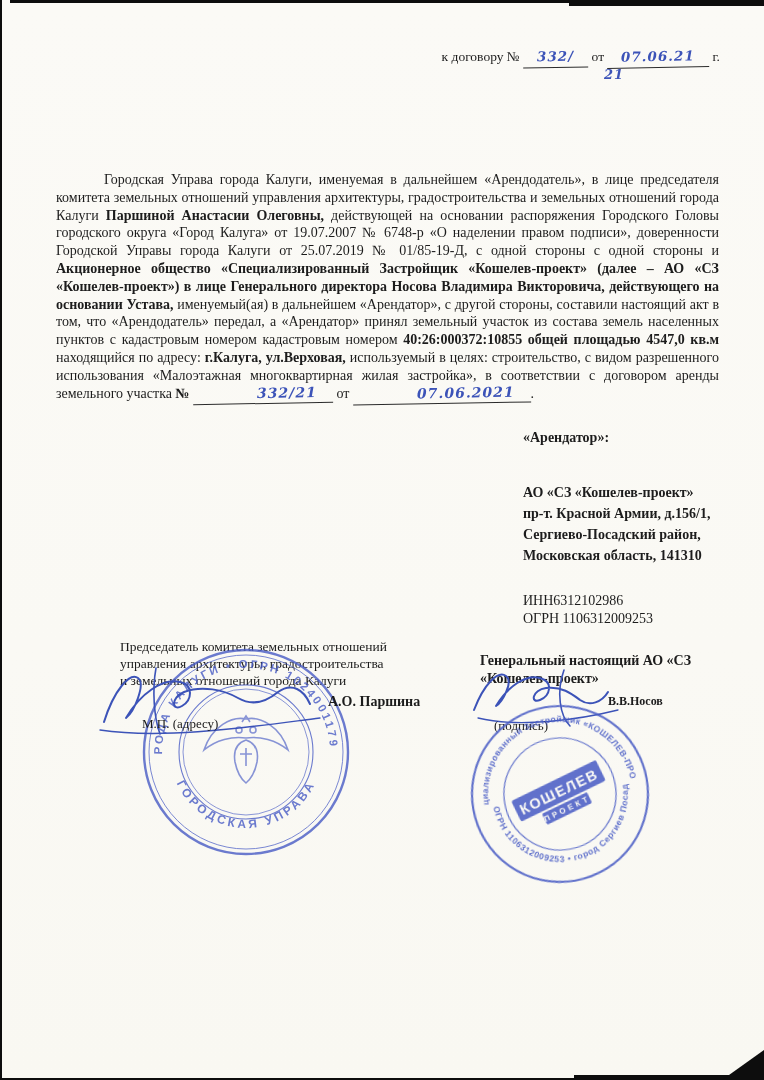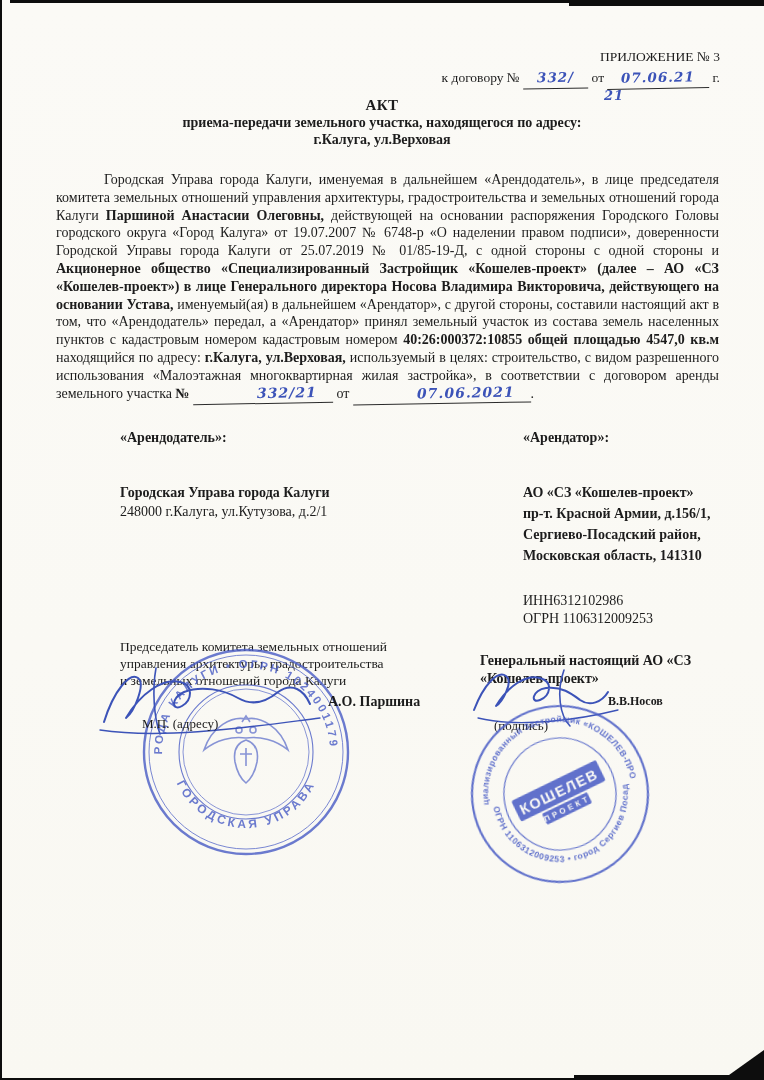--- a/index.html
+++ b/index.html
@@ -70,45 +70,34 @@
 <div class="page">
 
   <div class="art art-top"></div>
   <div class="art art-top-right"></div>
   <div class="art art-left"></div>
   <div class="art art-bottom"></div>
   <div class="art art-bottom-right"></div>
   <div class="art art-corner"></div>
 
   <div class="header">
-    <div>ПРИЛОЖЕНИЕ № 3</div>
     <div>
       <span>к договору №</span>
       <span class="hw hw-u">332/</span>
       <span>от</span>
       <span class="hw hw-u">07.06.21</span>
       <span>г.</span>
     </div>
     <div class="header-line3 hw">21</div>
   </div>
 
-  <div class="title">
-    <div class="title-main">АКТ</div>
-    <div class="title-sub">приема-передачи земельного участка, находящегося по адресу:</div>
-    <div class="title-sub">г.Калуга,  ул.Верховая</div>
-  </div>
 
   <p class="body-par"><span>Городская Управа города Калуги, именуемая в дальнейшем «Арендодатель», в лице председателя комитета земельных отношений управления архитектуры, градостроительства и земельных отношений города Калуги </span><span class="b">Паршиной Анастасии Олеговны,</span><span> действующей на основании распоряжения Городского Головы городского округа «Город Калуга» от 19.07.2007 № 6748-р «О наделении правом подписи», доверенности Городской Управы города Калуги от 25.07.2019 № 01/85-19-Д, с одной стороны с одной стороны и </span><span class="b">Акционерное  общество «Специализированный Застройщик «Кошелев-проект» (далее – АО «СЗ «Кошелев-проект») в лице Генерального директора Носова Владимира Викторовича, действующего на основании Устава,</span><span> именуемый(ая) в дальнейшем «Арендатор», с другой стороны, составили настоящий акт в том, что «Арендодатель» передал, а «Арендатор» принял земельный участок из состава земель населенных пунктов с кадастровым номером кадастровым номером </span><span class="b">40:26:000372:10855 общей площадью 4547,0 кв.м</span><span> находящийся по адресу: </span><span class="b">г.Калуга, ул.Верховая,</span><span> используемый в целях: строительство, с видом разрешенного использования «Малоэтажная многоквартирная жилая застройка», в соответствии с договором аренды земельного участка </span><span class="b"> № </span><span class="hw hw-u pad">332/21</span> <span>от</span> <span class="hw hw-u pad">07.06.2021</span><span>.</span></p>
 
   <div class="parties">
-    <div class="landlord-col">
-      <div class="role-label">«Арендодатель»:</div>
-      <div class="landlord-name">Городская Управа города Калуги</div>
-      <div class="landlord-addr">248000 г.Калуга, ул.Кутузова, д.2/1</div>
-    </div>
     <div class="tenant-col">
       <div class="role-label">«Арендатор»:</div>
       <div class="tenant-addr">
         <div>АО «СЗ «Кошелев-проект»</div>
         <div>пр-т. Красной Армии, д.156/1,</div>
         <div>Сергиево-Посадский район,</div>
         <div>Московская область, 141310</div>
       </div>
       <div class="tenant-inn">ИНН6312102986</div>
       <div class="tenant-ogrn">ОГРН 1106312009253</div>

